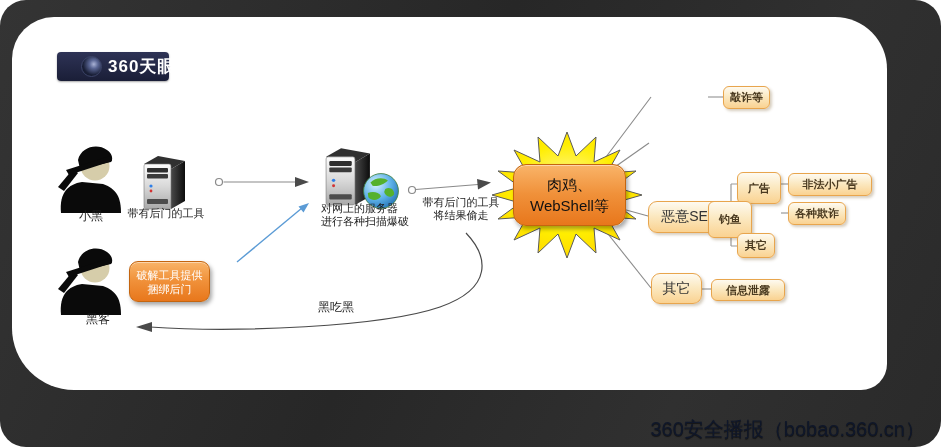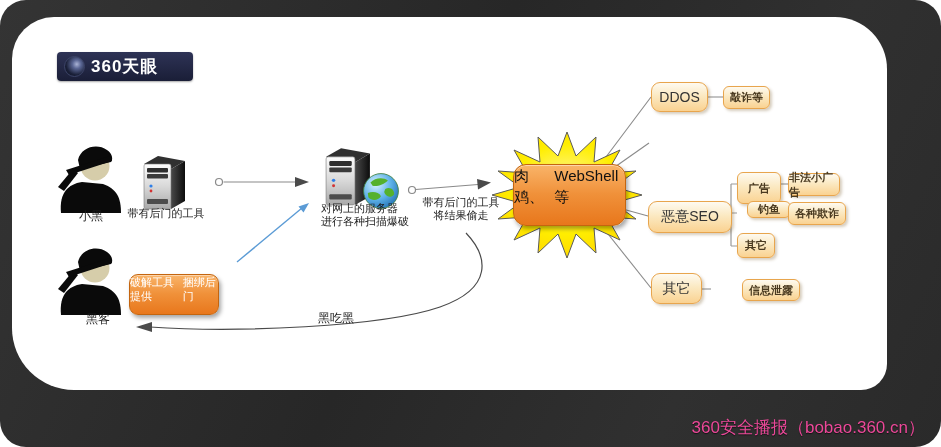--- a/index.html
+++ b/index.html
@@ -5,46 +5,46 @@
   html,body{margin:0;padding:0;background:#ffffff;}
   #stage{position:relative;width:941px;height:447px;overflow:hidden;
          font-family:"Liberation Sans","DejaVu Sans",sans-serif;background:#fff;}
   .frame{position:absolute;inset:0;border-radius:26px;
          background:linear-gradient(115deg,#343434,#272727 45%,#303030 75%,#2a2a2a);}
   .canvas{position:absolute;left:12px;top:17px;width:875px;height:373px;background:#ffffff;
           border-radius:42px 52px 26px 62px;}
   svg.wires{position:absolute;left:0;top:0;width:941px;height:447px;pointer-events:none;}
   .abs{position:absolute;}
   
-  .logo{position:absolute;left:57px;top:52px;width:136px;height:29px;border-radius:4px;
+  .logo{position:absolute;left:57px;top:52px;width:112px;height:29px;border-radius:4px;
         background:linear-gradient(#2e3356,#1a1e37);display:flex;align-items:center;gap:6px;
-        padding:0 7px;box-sizing:border-box;box-shadow:0 1px 2px rgba(0,0,0,0.35);}
+        padding:0 24px;box-sizing:border-box;box-shadow:0 1px 2px rgba(0,0,0,0.35);}
   .logo-icon{width:21px;height:21px;border-radius:50%;flex:0 0 auto;
         background:radial-gradient(circle at 62% 38%,#aab3d6 0%,#5a6694 26%,#1a2038 64%,#0d1020 100%);
         border:1px solid #3c4468;box-sizing:border-box;}
   .logo-text{color:#ffffff;font-weight:bold;font-size:17px;letter-spacing:1px;white-space:nowrap;}
   
   .lbl{position:absolute;transform:translateX(-50%);color:#1c1c1c;font-size:11px;line-height:12.5px;
        white-space:nowrap;text-align:center;}
   .lbl.big{font-size:12px;}
   
   .node{position:absolute;display:flex;align-items:center;justify-content:center;box-sizing:border-box;
         background:linear-gradient(#fefaf0,#fbe9c2 45%,#fad291);border:1px solid #e8a54d;
         color:#333;box-shadow:2px 2px 3px rgba(120,90,40,0.30);}
   .node.bigN{border-radius:9px;font-size:14px;}
   .node.smallN{border-radius:6px;font-size:11px;font-weight:bold;color:#4a3a20;}
   
-  .orange{position:absolute;display:flex;flex-direction:row;align-items:flex-start;justify-content:center;
+  .orange{position:absolute;display:flex;flex-direction:column;align-items:center;justify-content:center;
         box-sizing:border-box;border-radius:9px;border:1px solid #c4650f;
         background:linear-gradient(#f9b469,#f0913a 48%,#e8771c);
         box-shadow:2px 3px 4px rgba(0,0,0,0.35), inset 0 1px 0 rgba(255,255,255,0.45);}
-  .crack-box{left:129px;top:274px;width:90px;height:41px;color:#ffffff;font-size:11px;line-height:14px;}
+  .crack-box{left:129px;top:261px;width:81px;height:41px;color:#ffffff;font-size:11px;line-height:14px;}
   .star-box{left:513px;top:164px;width:113px;height:62px;border-radius:13px;color:#111;
             font-size:15px;line-height:21px;}
-  .credit{position:absolute;right:16px;top:416px;color:#ec4899;font-size:17px;
+  .credit{position:absolute;right:16px;top:416px;color:#0f172a;font-size:20px;
           text-shadow:0 1px 1px rgba(0,0,0,0.6);white-space:nowrap;}
   .figsvg{position:absolute;}
 </style>
 </head>
 <body>
 
 <div id="stage">
   <div class="frame"></div>
   <div class="canvas"></div>
 
@@ -190,27 +190,26 @@
   <div class="orange crack-box">
     <div>破解工具提供</div>
     <div>捆绑后门</div>
   </div>
 
   <div class="orange star-box">
     <div>肉鸡、</div>
     <div>WebShell等</div>
   </div>
 
-  <div class="lbl big" style="left:336px;top:312px">黑吃黑</div>
-
-  <div class="node bigN" style="left:651px;top:82px;width:57px;height:30px">DDOS</div>
+  <div class="lbl big" style="left:336px;top:301px">黑吃黑</div>
+
   <div class="node smallN" style="left:723px;top:86px;width:47px;height:23px">敲诈等</div>
   <div class="node bigN" style="left:648px;top:201px;width:84px;height:32px">恶意SEO</div>
   <div class="node smallN" style="left:737px;top:172px;width:44px;height:32px">广告</div>
-  <div class="node smallN" style="left:788px;top:173px;width:52px;height:23px">非法小广告</div>
-  <div class="node smallN" style="left:747px;top:201px;width:44px;height:17px">钓鱼</div>
+  <div class="node smallN" style="left:788px;top:173px;width:84px;height:23px">非法小广告</div>
+  <div class="node smallN" style="left:708px;top:201px;width:44px;height:37px">钓鱼</div>
   <div class="node smallN" style="left:788px;top:202px;width:58px;height:23px">各种欺诈</div>
   <div class="node smallN" style="left:737px;top:233px;width:38px;height:25px">其它</div>
   <div class="node bigN" style="left:651px;top:273px;width:51px;height:31px">其它</div>
-  <div class="node smallN" style="left:742px;top:279px;width:58px;height:22px">信息泄露</div>
+  <div class="node smallN" style="left:711px;top:279px;width:74px;height:22px">信息泄露</div>
 
   <div class="credit">360安全播报（bobao.360.cn）</div>
 </div>
 
 </body></html>

